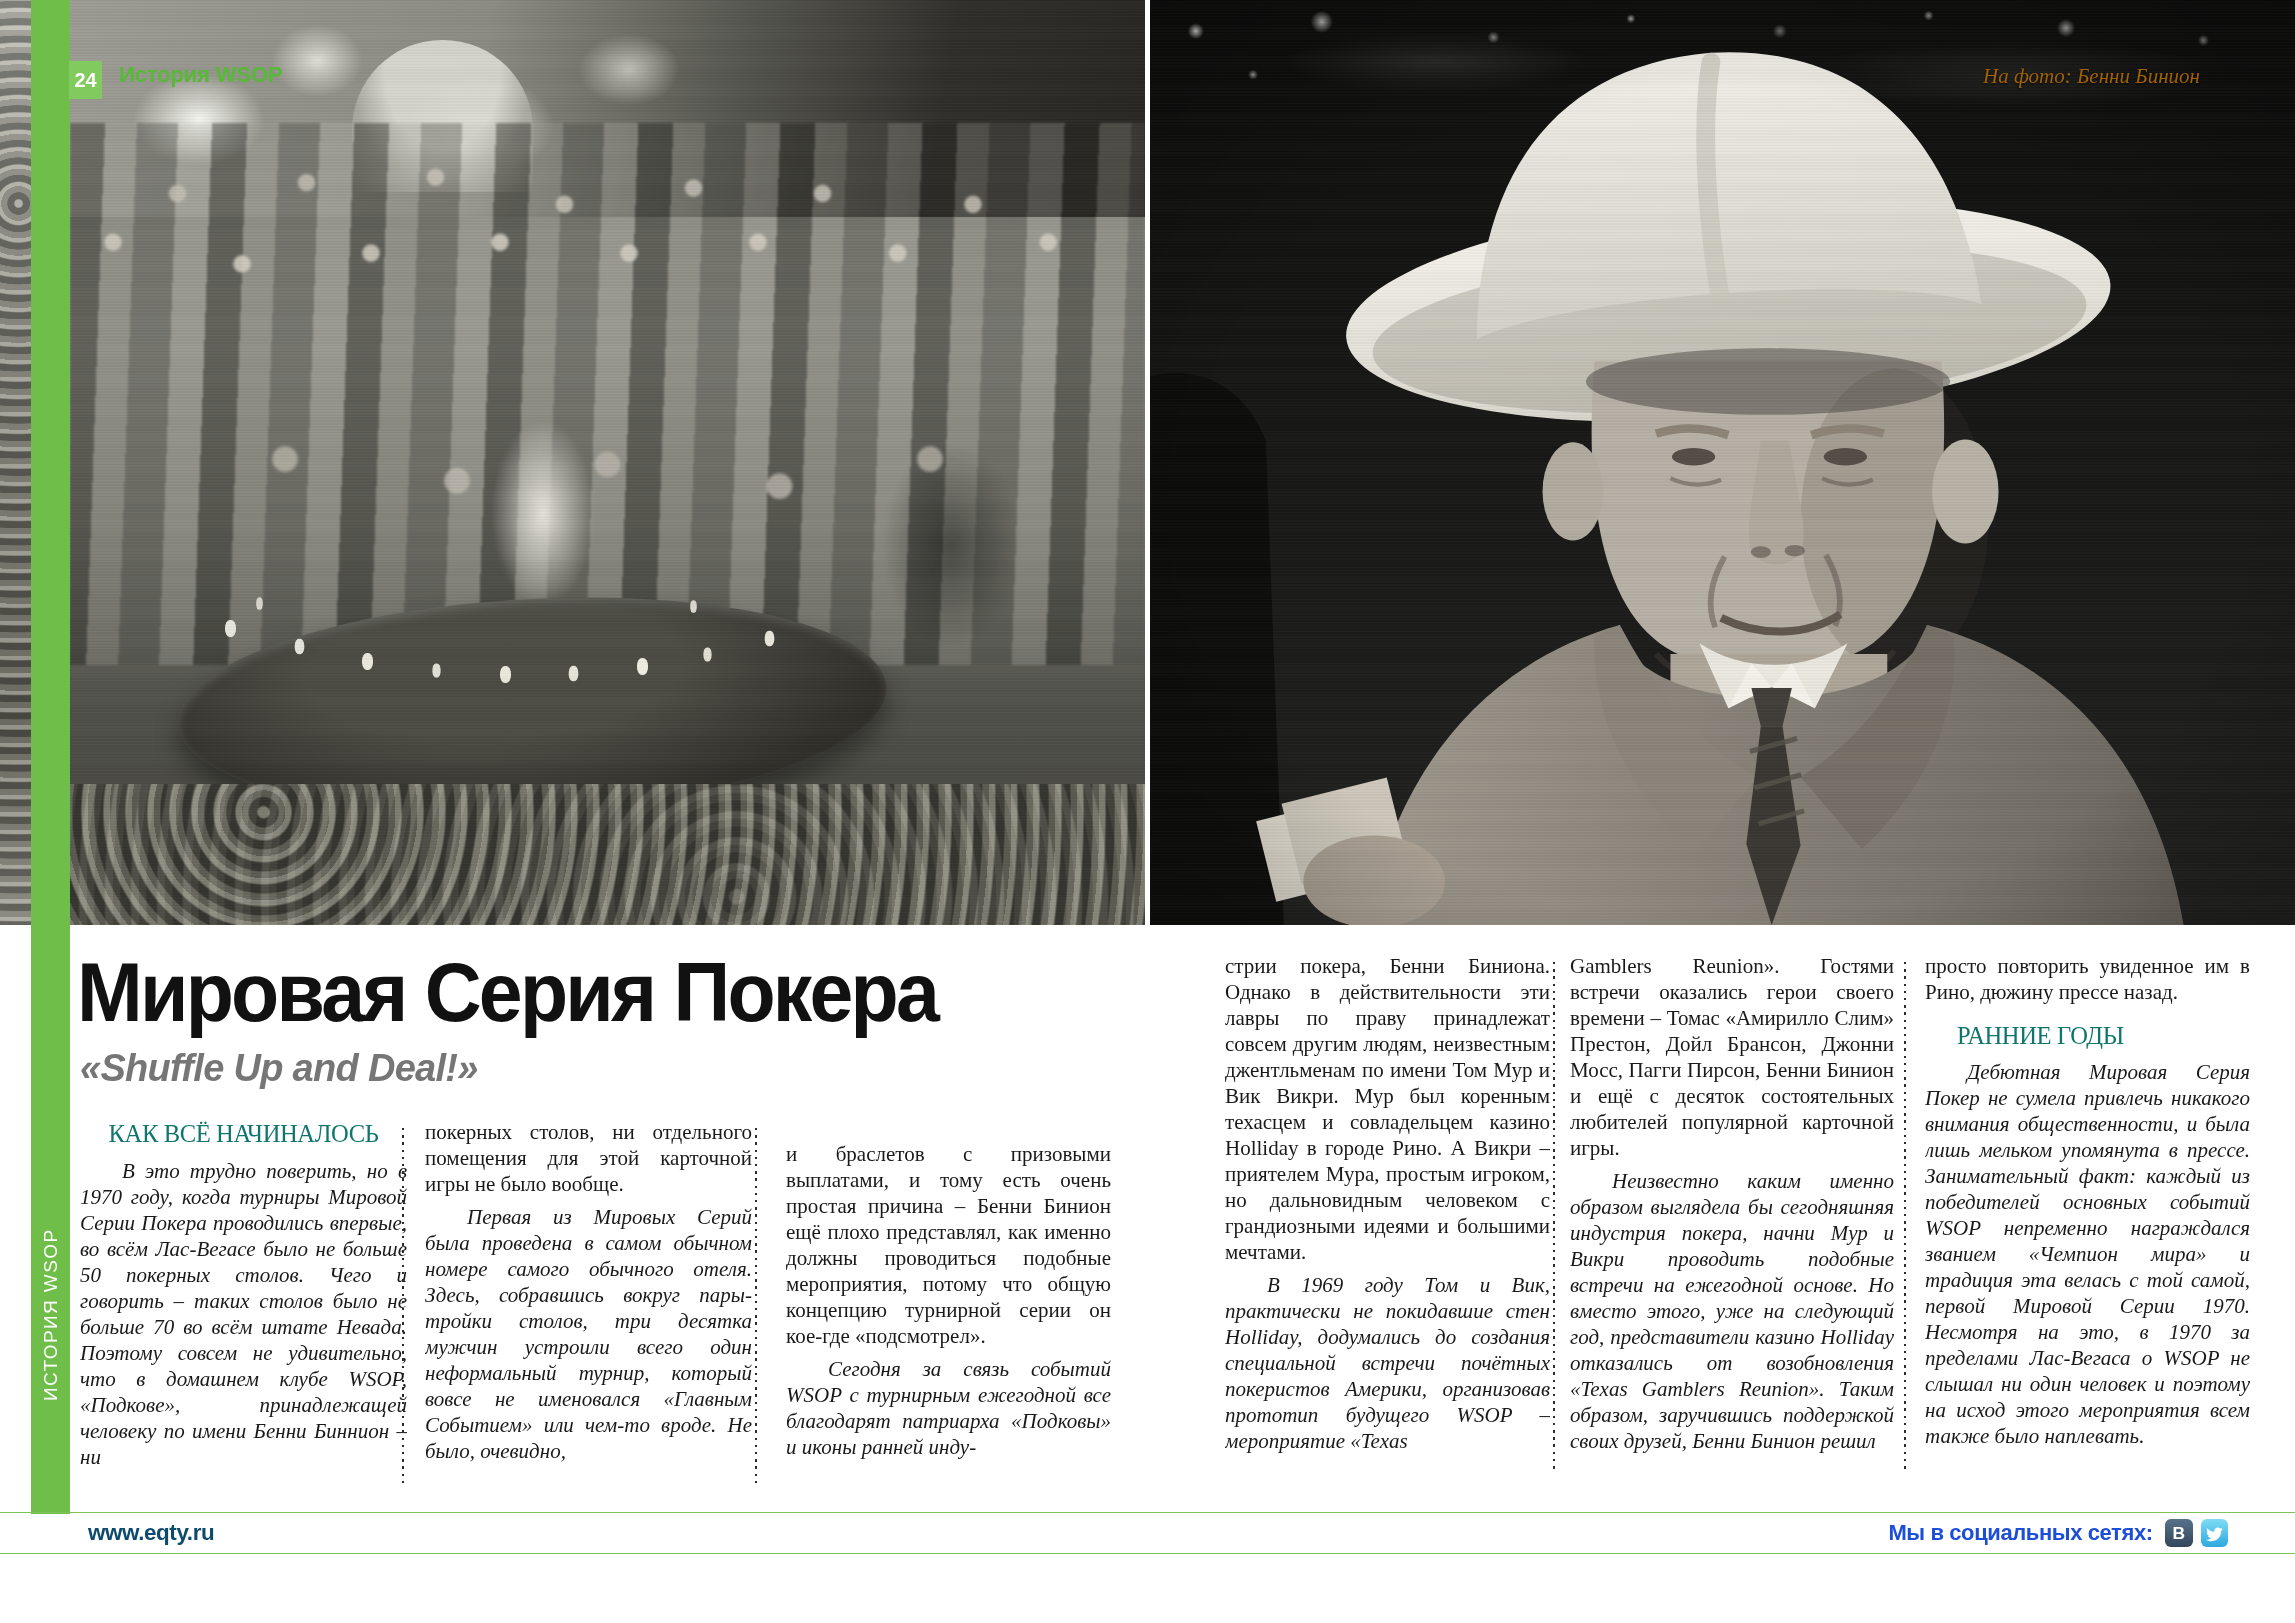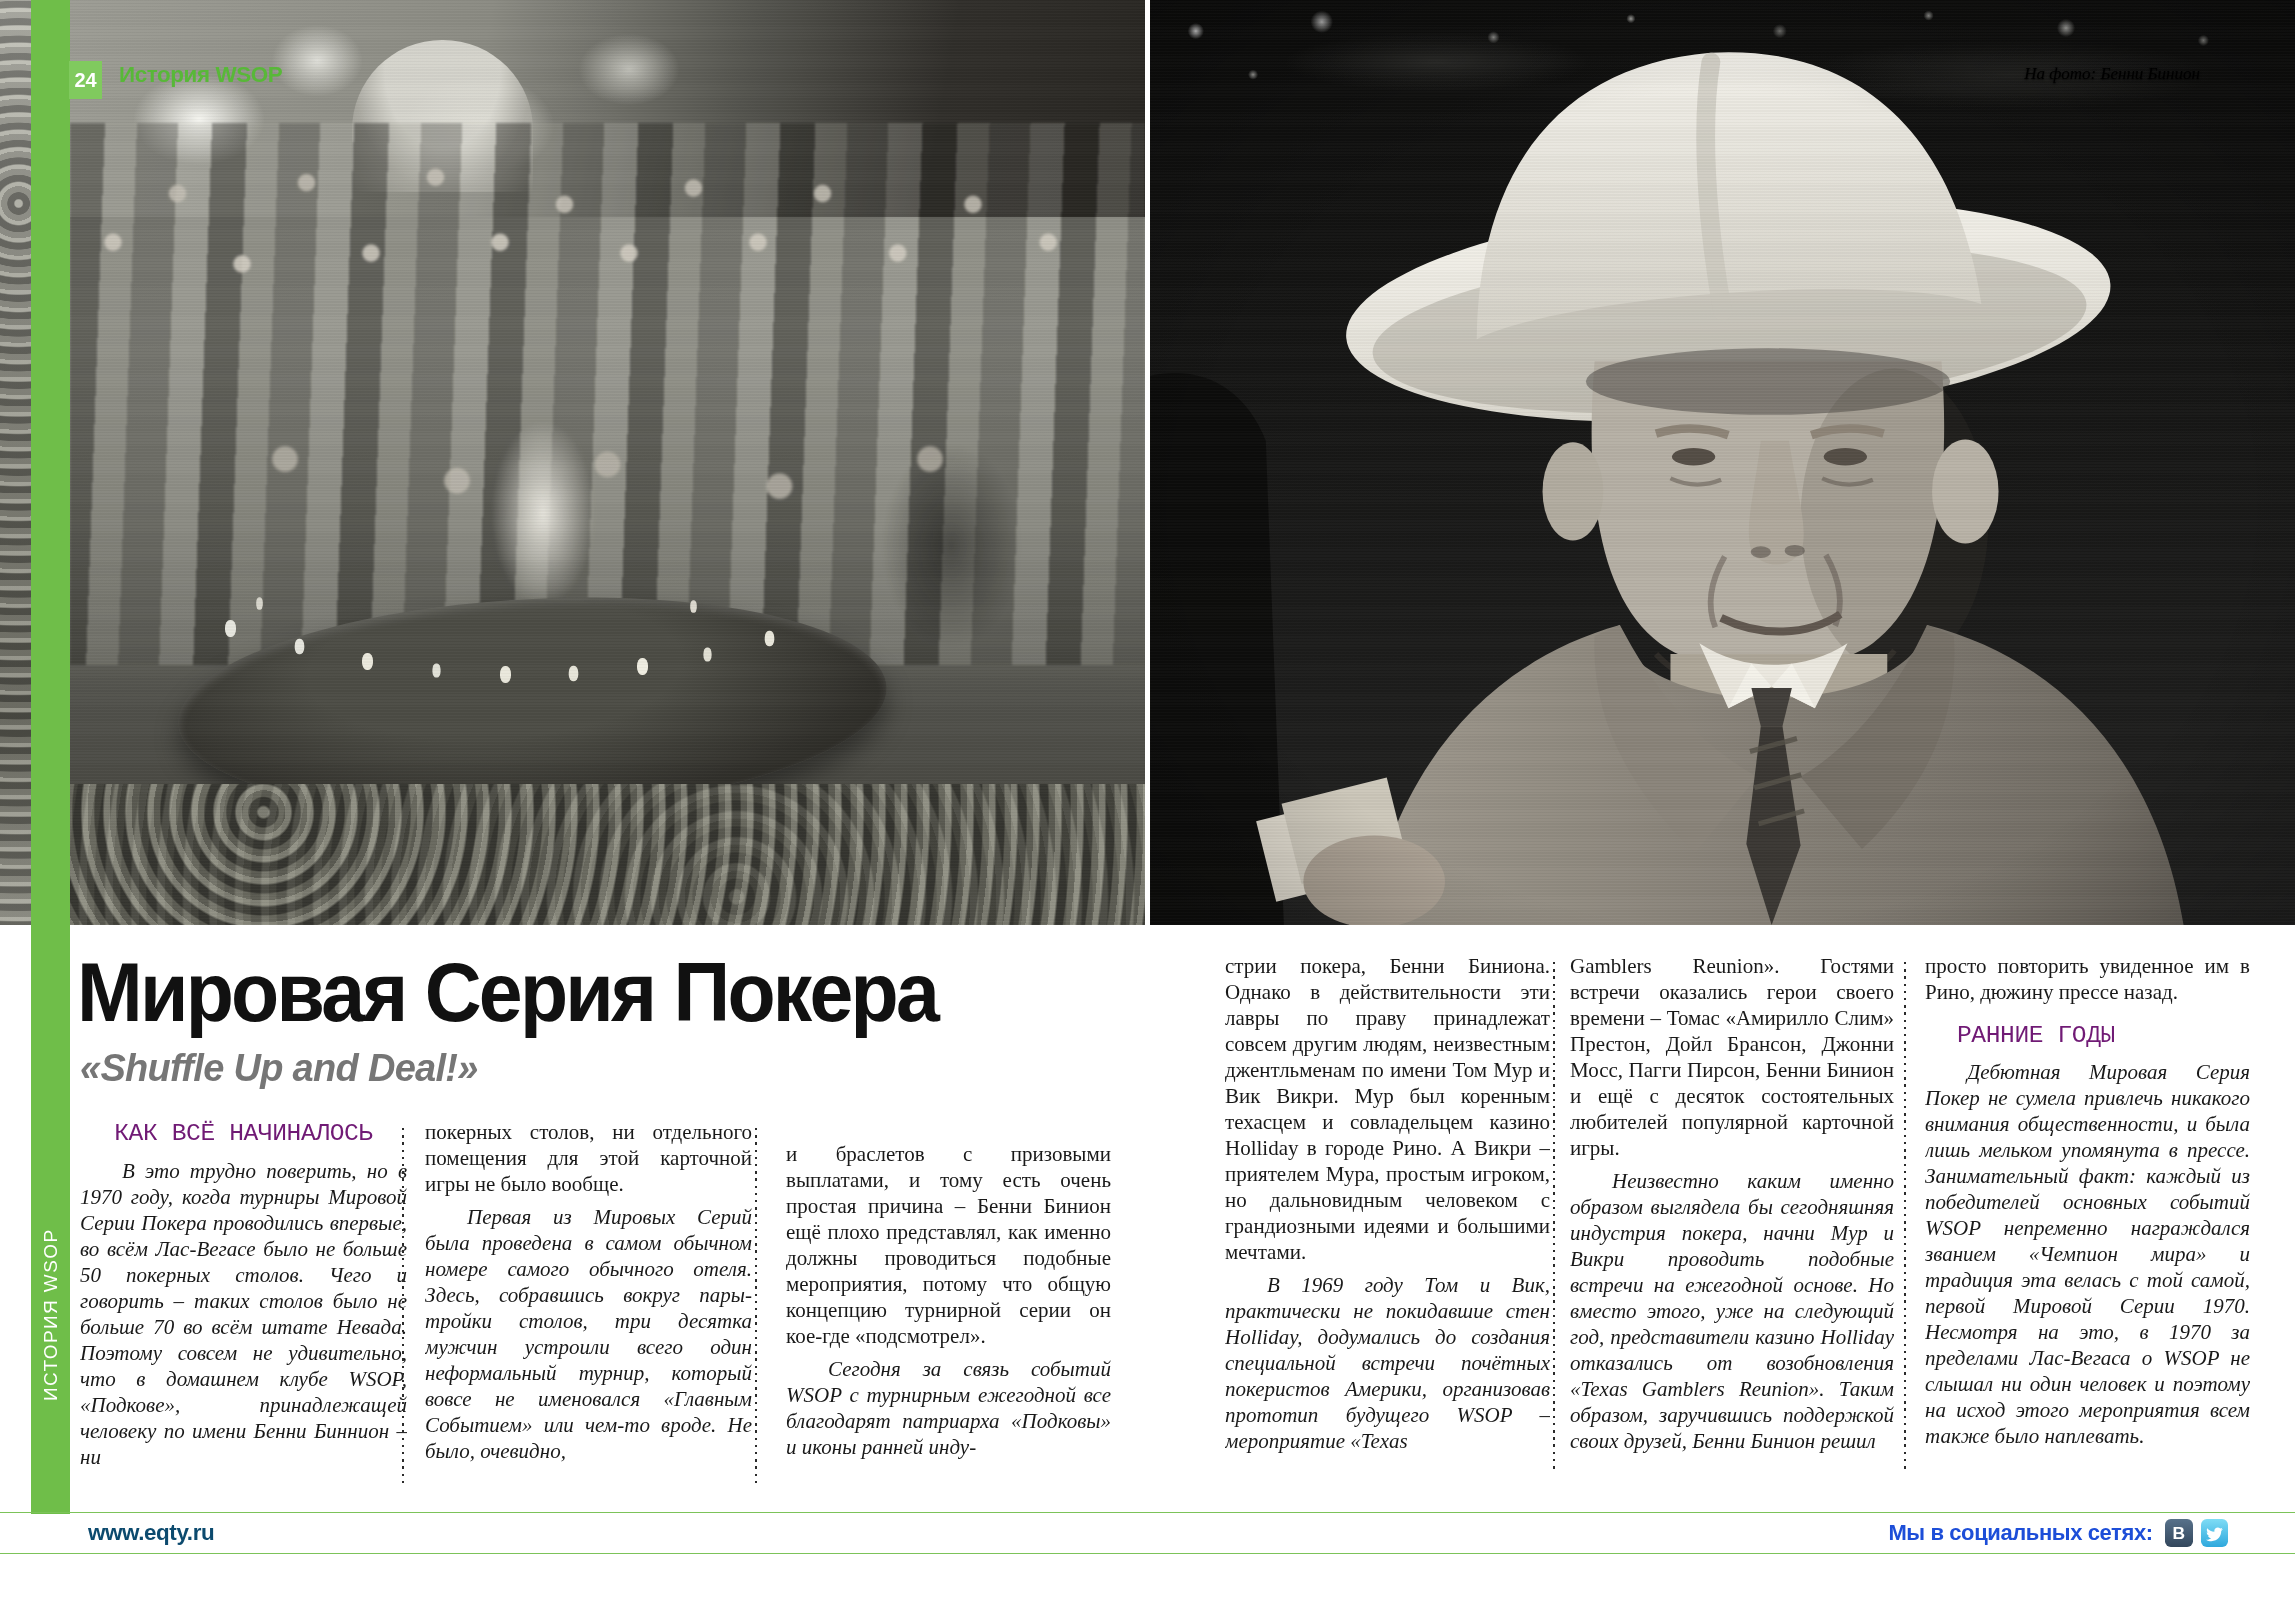--- a/index.html
+++ b/index.html
@@ -87,36 +87,36 @@
       radial-gradient(circle 8.7px at 30% 12%, rgba(220,220,215,.6), rgba(220,220,215,0) 70%),
       radial-gradient(circle 6.5px at 42% 6%, rgba(235,235,230,.7), rgba(235,235,230,0) 70%),
       radial-gradient(circle 10px at 55% 10%, rgba(205,205,200,.5), rgba(205,205,200,0) 70%),
       radial-gradient(circle 7.2px at 68% 5%, rgba(235,235,230,.6), rgba(235,235,230,0) 70%),
       radial-gradient(circle 13px at 80% 9%, rgba(245,245,240,.65), rgba(245,245,240,0) 70%),
       radial-gradient(circle 8px at 92% 13%, rgba(225,225,220,.6), rgba(225,225,220,0) 70%),
       radial-gradient(ellipse 217px 43px at 25% 20%, rgba(120,120,115,.25), rgba(120,120,115,0) 70%),
       radial-gradient(ellipse 289px 51px at 75% 24%, rgba(110,110,105,.2), rgba(110,110,105,0) 70%);}
   .pr-portrait{position:absolute;inset:0;}
   .photo-caption{position:absolute;right:95px;top:64px;z-index:6;
-    font-family:"Liberation Serif",serif;font-style:italic;font-size:17px;color:#000000;
+    font-family:"Liberation Serif",serif;font-style:italic;font-size:21px;color:#a16207;
     text-shadow:0 0.7px 2.2px rgba(0,0,0,.8);}
 
   
   .title{position:absolute;left:77px;top:949px;font-family:"Liberation Sans",sans-serif;
     font-weight:bold;font-size:83px;line-height:87px;letter-spacing:-2.9px;color:#111111;
     transform:scaleX(.95);transform-origin:0 0;white-space:nowrap;}
   .subtitle{position:absolute;left:80px;top:1047px;font-family:"Liberation Sans",sans-serif;
     font-weight:bold;font-style:italic;font-size:38px;color:#767676;letter-spacing:-0.7px;}
 
   
   .col{position:absolute;font-size:21px;line-height:26px;text-align:justify;overflow:hidden;}
   .col p{margin:0;}
   .col p.ind{text-indent:42px;font-style:italic;}
   .col p + p{margin-top:6.5px;}
-  .col-h{font-family:Liberation Mono, monospace;font-weight:400;font-size:24.6px;color:#701a75;
+  .col-h{font-family:Liberation Serif, serif;font-weight:400;font-size:24.6px;color:#0f766e;
     letter-spacing:-0.4px;margin:0 0 10px 0;line-height:29px;}
   .col-h.center{text-align:center;}
   .col-h.mid{margin:16px 0 8.7px 32px;text-align:left;}
   .col1{left:80px;top:1119px;width:327px;height:365px;}
   .col2{left:425px;top:1119px;width:327px;height:365px;}
   .col3{left:786px;top:1119px;width:325px;height:365px;margin-top:22px;}
   .col4{left:1225px;top:953px;width:325px;height:531px;}
   .col5{left:1570px;top:953px;width:324px;height:531px;}
   .col6{left:1925px;top:953px;width:325px;height:531px;}
   .vdots{position:absolute;width:2.2px;

